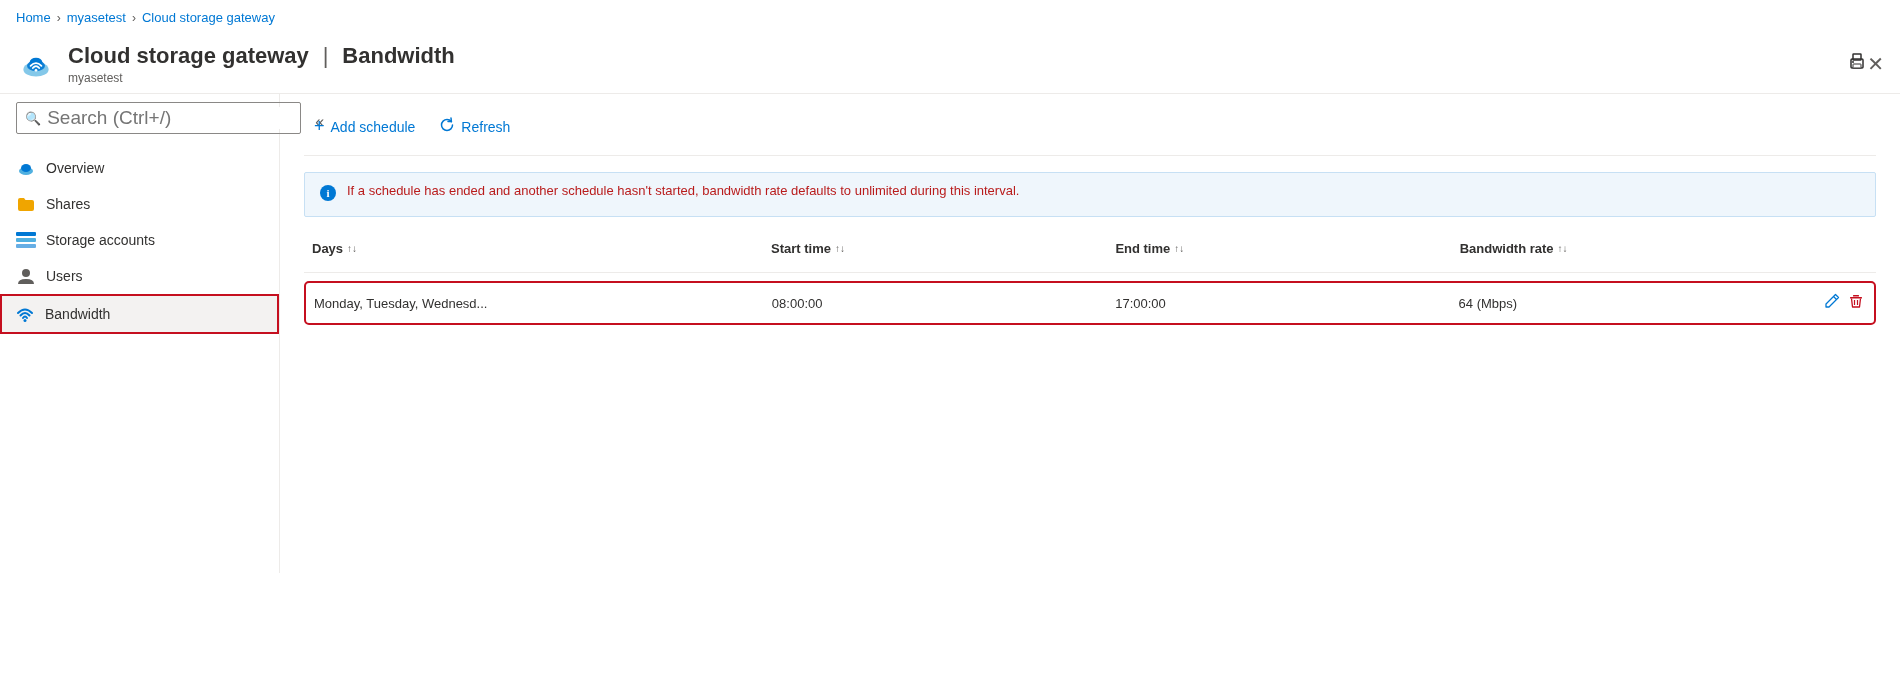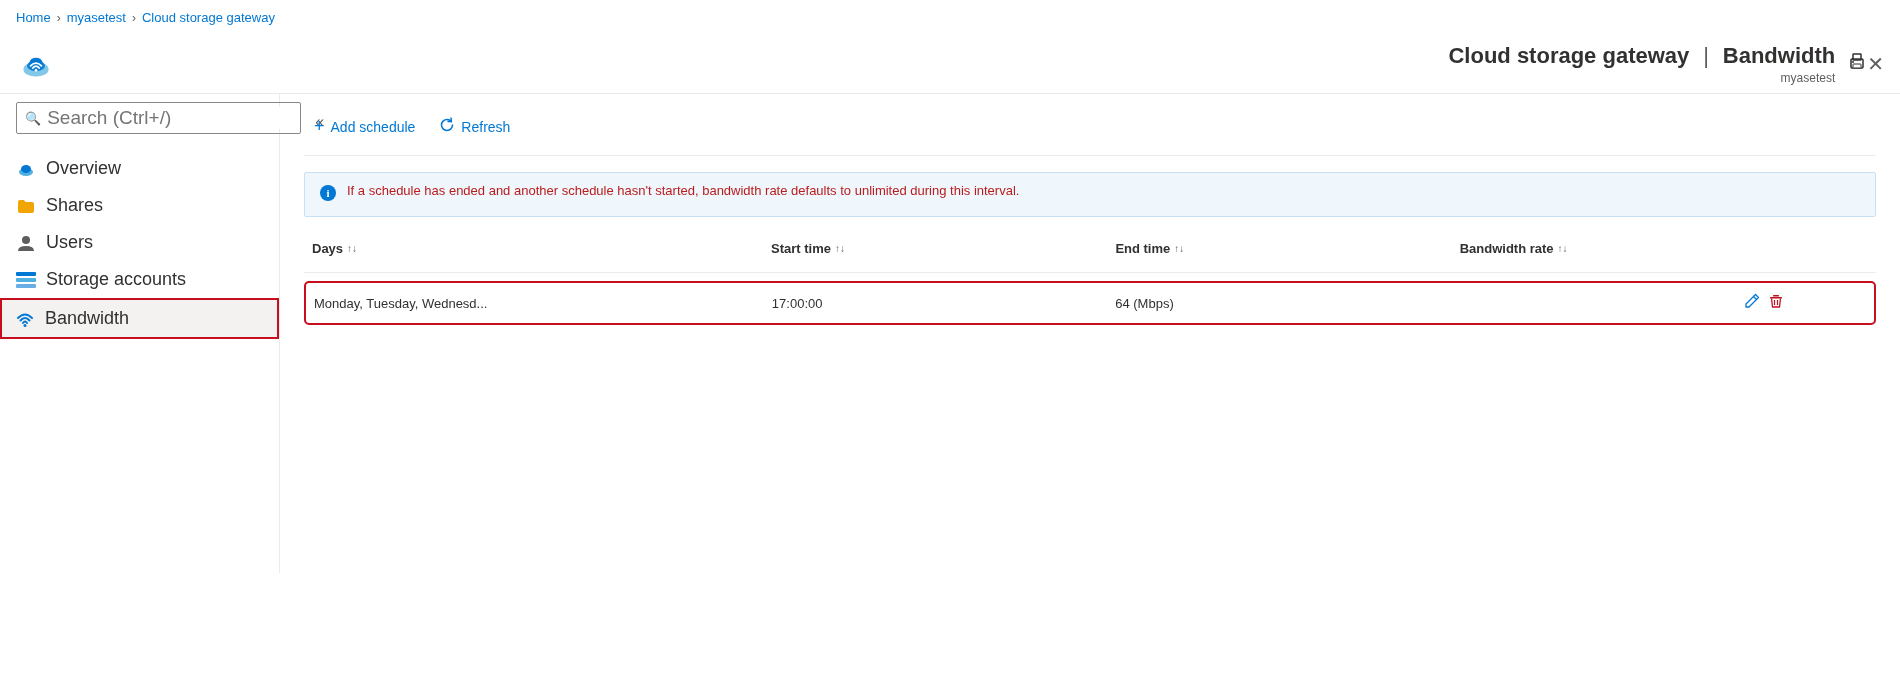--- a/index.html
+++ b/index.html
@@ -8,36 +8,36 @@
     .main-container { display: flex; flex-direction: column; height: 573px; width: 1900px; overflow: hidden; }
 
     
     .breadcrumb { display: flex; align-items: center; padding: 10px 16px; gap: 6px; font-size: 13px; }
     .breadcrumb a { color: #0078d4; text-decoration: none; }
     .breadcrumb-sep { color: #605e5c; font-size: 12px; }
 
     
     .header { display: flex; align-items: center; padding: 8px 16px 8px 16px; border-bottom: 1px solid #edebe9; }
     .header-icon { width: 40px; height: 40px; display: flex; align-items: center; justify-content: center; margin-right: 12px; }
-    .header-title-group { flex: 1; text-align: right; }
+    .header-title-group { flex: 1; }
     .header-subtitle { font-size: 12px; color: #605e5c; margin-top: 2px; }
     .header-print-icon { margin-left: 12px; cursor: pointer; color: #605e5c; font-size: 18px; }
     .header-close-icon { margin-left: auto; cursor: pointer; color: #605e5c; font-size: 20px; font-weight: 300; }
 
     
     .content-area { display: flex; flex: 1; overflow: hidden; }
 
     
     .sidebar { width: 280px; min-width: 280px; border-right: 1px solid #edebe9; display: flex; flex-direction: column; background: #fff; padding-top: 8px; }
     .search-box { display: flex; align-items: center; margin: 0 8px 8px 8px; border: 1px solid #8a8886; border-radius: 2px; padding: 4px 8px; gap: 6px; }
     .search-box input { border: none; outline: none; font-size: 19px; flex: 1; color: #323130; }
     .search-icon-char { color: #605e5c; font-size: 13px; }
     .collapse-btn { border: none; background: none; cursor: pointer; color: #605e5c; font-size: 16px; padding: 2px 6px; }
 
-    .nav-item { display: flex; align-items: center; padding: 8px 16px; cursor: pointer; gap: 10px; font-size: 18px; color: #323130; }
+    .nav-item { display: flex; align-items: center; padding: 8px 16px; cursor: pointer; gap: 10px; font-size: 14px; color: #323130; }
     .nav-item.active { background: #f3f2f1; border-left: 3px solid #c50f1f; padding-left: 13px; }
     .nav-item.active { border: 2px solid #c50f1f; }
     .nav-icon { width: 20px; height: 20px; display: flex; align-items: center; justify-content: center; }
 
     
     .main-panel { flex: 1; padding: 16px 24px; overflow-y: auto; }
 
     
     .toolbar { display: flex; align-items: center; gap: 4px; padding-bottom: 12px; border-bottom: 1px solid #edebe9; margin-bottom: 16px; }
     .toolbar-btn { display: flex; align-items: center; gap: 6px; background: none; border: none; cursor: pointer; color: #0078d4; font-size: 14px; padding: 6px 10px; }
@@ -131,37 +131,37 @@
         <span class="nav-icon">
           <svg width="20" height="20" viewBox="0 0 20 20" xmlns="http://www.w3.org/2000/svg">
             <path d="M2 6 Q2 4 4 4 L8 4 L9.5 6 L16 6 Q18 6 18 8 L18 15 Q18 17 16 17 L4 17 Q2 17 2 15 Z" fill="#f0a500"></path>
           </svg>
         </span>
         <span>Shares</span>
       </div>
 
       <div class="nav-item">
         <span class="nav-icon">
-          <svg width="20" height="20" viewBox="0 0 20 20" xmlns="http://www.w3.org/2000/svg">
-            <circle cx="10" cy="7" r="4" fill="#605e5c"></circle>
-            <path d="M2 18 Q2 13 10 13 Q18 13 18 18" fill="#605e5c"></path>
-          </svg>
-        </span>
-        <span>Users</span>
-      </div>
-
-      <div class="nav-item">
-        <span class="nav-icon">
           <svg width="20" height="16" viewBox="0 0 20 16" xmlns="http://www.w3.org/2000/svg">
             <rect x="0" y="0" width="20" height="4" rx="1" fill="#0078d4"></rect>
             <rect x="0" y="6" width="20" height="4" rx="1" fill="#50b0e0"></rect>
             <rect x="0" y="12" width="20" height="4" rx="1" fill="#0078d4" opacity="0.6"></rect>
           </svg>
         </span>
         <span>Storage accounts</span>
+      </div>
+
+      <div class="nav-item">
+        <span class="nav-icon">
+          <svg width="20" height="20" viewBox="0 0 20 20" xmlns="http://www.w3.org/2000/svg">
+            <circle cx="10" cy="7" r="4" fill="#605e5c"></circle>
+            <path d="M2 18 Q2 13 10 13 Q18 13 18 18" fill="#605e5c"></path>
+          </svg>
+        </span>
+        <span>Users</span>
       </div>
 
       <div class="nav-item active">
         <span class="nav-icon">
           <svg width="20" height="20" viewBox="0 0 20 20" xmlns="http://www.w3.org/2000/svg">
             <path d="M3 9 Q10 2 17 9" stroke="#0078d4" stroke-width="2" fill="none" stroke-linecap="round"></path>
             <path d="M5.5 11.5 Q10 6.5 14.5 11.5" stroke="#0078d4" stroke-width="2" fill="none" stroke-linecap="round"></path>
             <path d="M8 14 Q10 11 12 14" stroke="#0078d4" stroke-width="2" fill="none" stroke-linecap="round"></path>
             <circle cx="10" cy="16.5" r="1.5" fill="#0078d4"></circle>
           </svg>
@@ -215,20 +215,21 @@
           </div>
           <div class="th">
             <span>Bandwidth rate</span>
             <span class="sort-icon">↑↓</span>
           </div>
           <div class="th"></div>
         </div>
 
         <div class="table-row">
           <div class="td">Monday, Tuesday, Wednesd...</div>
+          <div class="td">08:00:00</div>
           <div class="td">17:00:00</div>
           <div class="td">64 (Mbps)</div>
           <div class="td td-actions">
             <button class="action-btn" title="Edit">
               <svg width="16" height="16" viewBox="0 0 16 16" fill="none" xmlns="http://www.w3.org/2000/svg">
                 <path d="M11.5 1.5 L14.5 4.5 L5 14 L2 14 L2 11 Z" stroke="#0078d4" stroke-width="1.3" fill="none" stroke-linejoin="round"></path>
                 <path d="M9.5 3.5 L12.5 6.5" stroke="#0078d4" stroke-width="1.3"></path>
               </svg>
             </button>
             <button class="action-btn delete" title="Delete">

